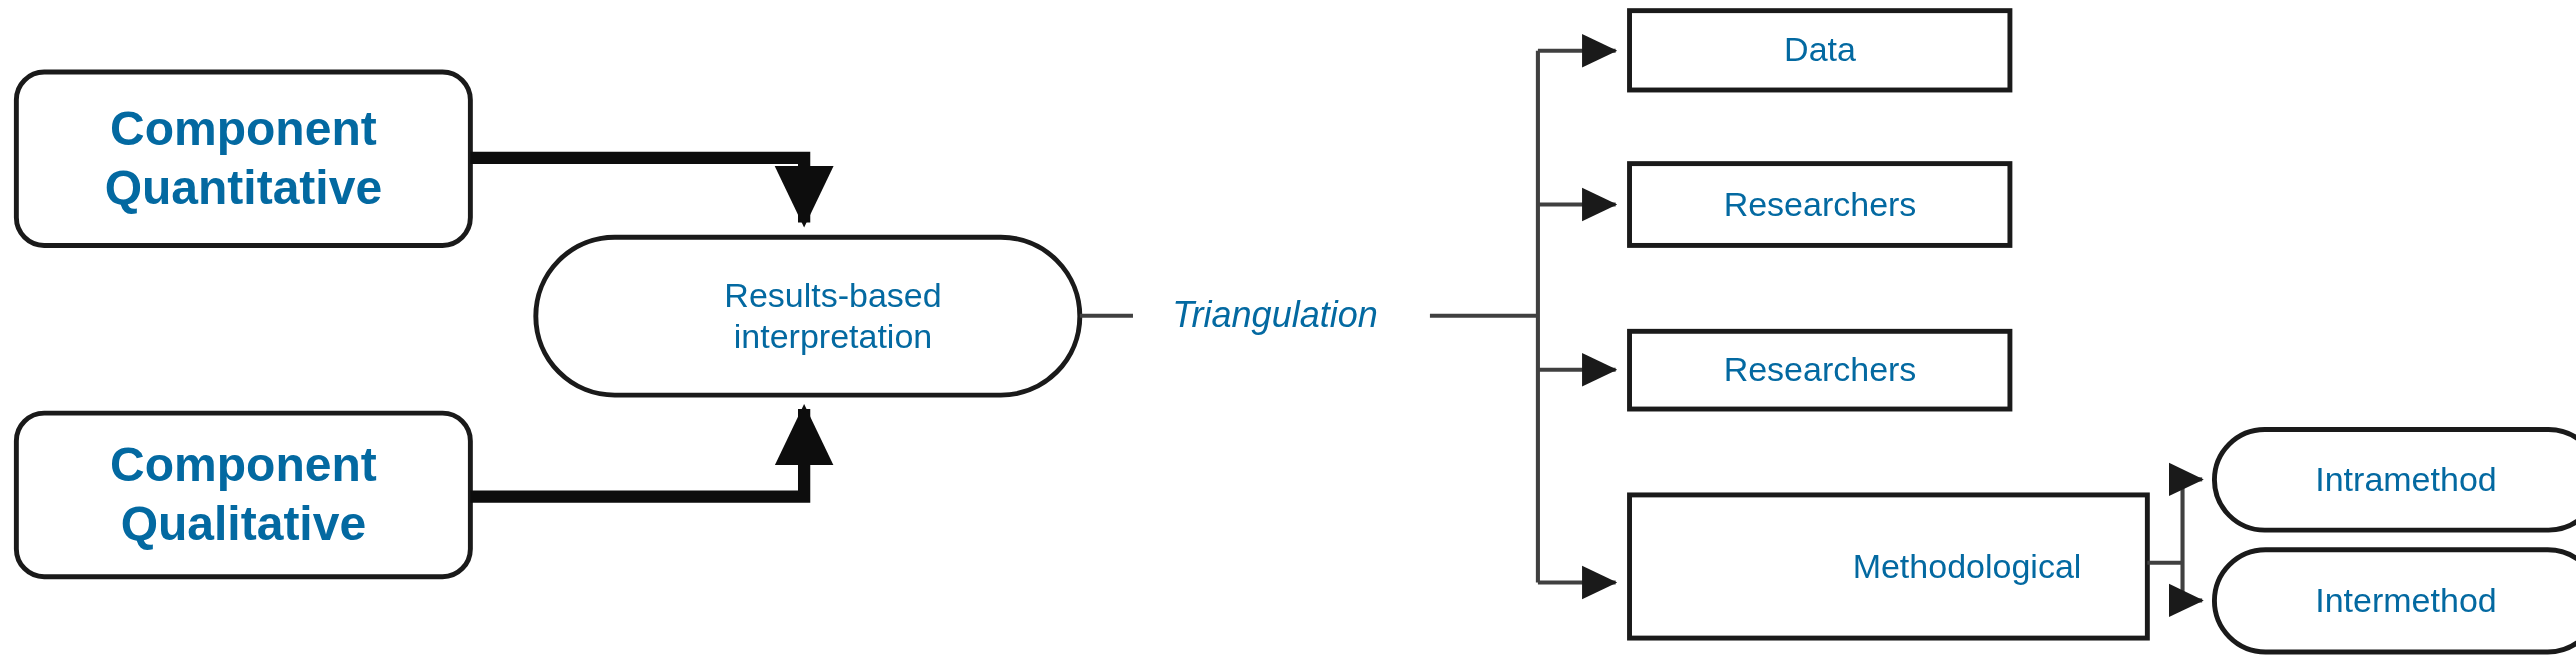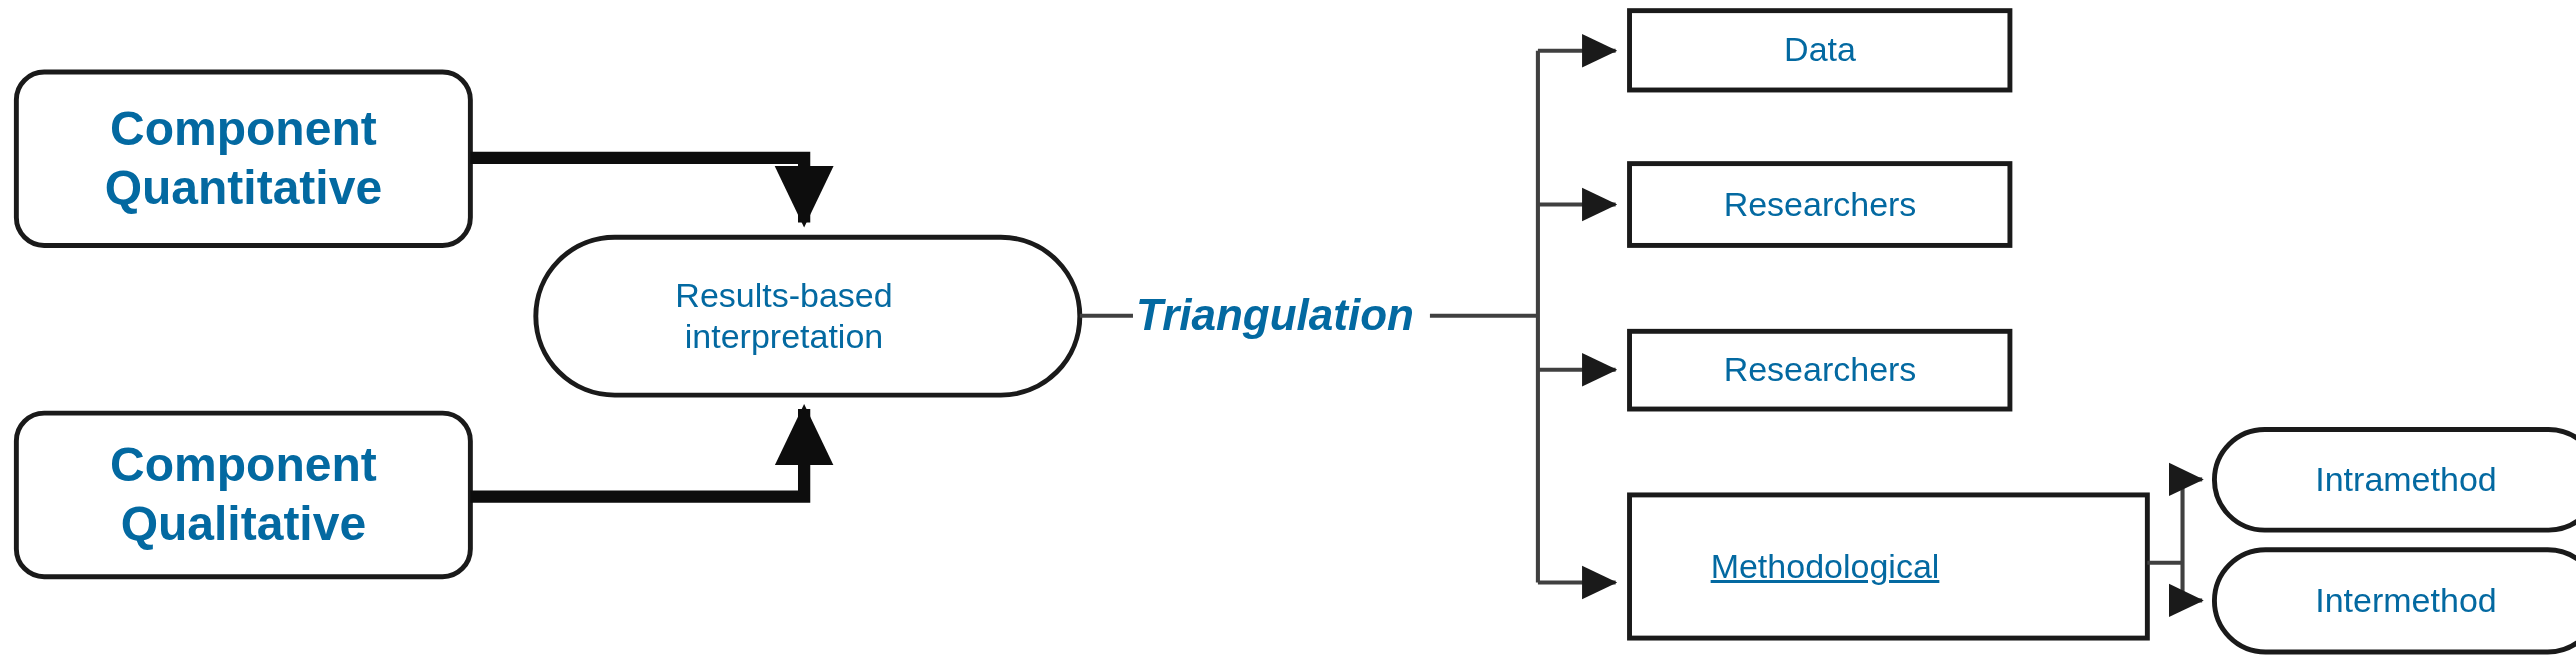--- a/index.html
+++ b/index.html
@@ -12,21 +12,21 @@
     display:flex;align-items:center;justify-content:center;
     text-align:center;
     color:#0369a1;
     line-height:1.22;
     pointer-events:none;
     white-space:pre-line;
   }
   .lbl-component{font-weight:bold;font-size:48px;}
   .lbl-plain{font-weight:normal;font-size:34px;}
   .lbl-pill{font-weight:normal;font-size:34px;}
-  .lbl-triangulation{font-style:italic;font-weight:bold;font-size:44px;}
+  .lbl-triangulation{font-style:italic;font-weight:normal;font-size:36px;}
 </style>
 </head>
 <body>
 
 <div id="canvas">
 
   <svg id="diagram-svg" viewBox="0 0 3149 819" xmlns="http://www.w3.org/2000/svg">
     <defs>
       <marker id="arrow-thin" markerWidth="9" markerHeight="9" refX="8.2" refY="4.5" orient="auto" markerUnits="strokeWidth">
         <path d="M0,0.4 L8.6,4.5 L0,8.6 z" fill="#1a1a1a"></path>
@@ -80,31 +80,31 @@
 
     <line x1="2668" y1="734" x2="2692" y2="734" stroke="#404040" stroke-width="5" marker-end="url(#arrow-thin)"></line>
   </svg>
 
   <div class="node-label lbl-component" style="left:16.4px;top:72px;width:454px;height:173px;">Component
 Quantitative</div>
 
   <div class="node-label lbl-component" style="left:16.4px;top:413px;width:454px;height:164px;">Component
 Qualitative</div>
 
-  <div class="node-label lbl-plain" style="left:512px;top:237px;width:544px;height:158px;">Results-based
+  <div class="node-label lbl-plain" style="left:561px;top:237px;width:544px;height:158px;">Results-based
 interpretation</div>
 
   <div class="node-label lbl-triangulation" style="left:1144px;top:285px;width:262px;height:59px;">Triangulation</div>
 
   <div class="node-label lbl-plain" style="left:1630px;top:10.6px;width:380px;height:79px;">Data</div>
 
   <div class="node-label lbl-plain" style="left:1630px;top:164px;width:380px;height:82px;">Researchers</div>
 
   <div class="node-label lbl-plain" style="left:1630px;top:331px;width:380px;height:78px;">Researchers</div>
 
-  <div class="node-label lbl-plain" style="left:1566px;top:495px;width:518px;height:143px;text-decoration:underline;">Methodological</div>
+  <div class="node-label lbl-plain" style="left:1708px;top:495px;width:518px;height:143px;">Methodological</div>
 
   <div class="node-label lbl-pill" style="left:2214px;top:429px;width:384px;height:101px;">Intramethod</div>
 
   <div class="node-label lbl-pill" style="left:2214px;top:550px;width:384px;height:102px;">Intermethod</div>
 
 </div>
 
 
 </body></html>

